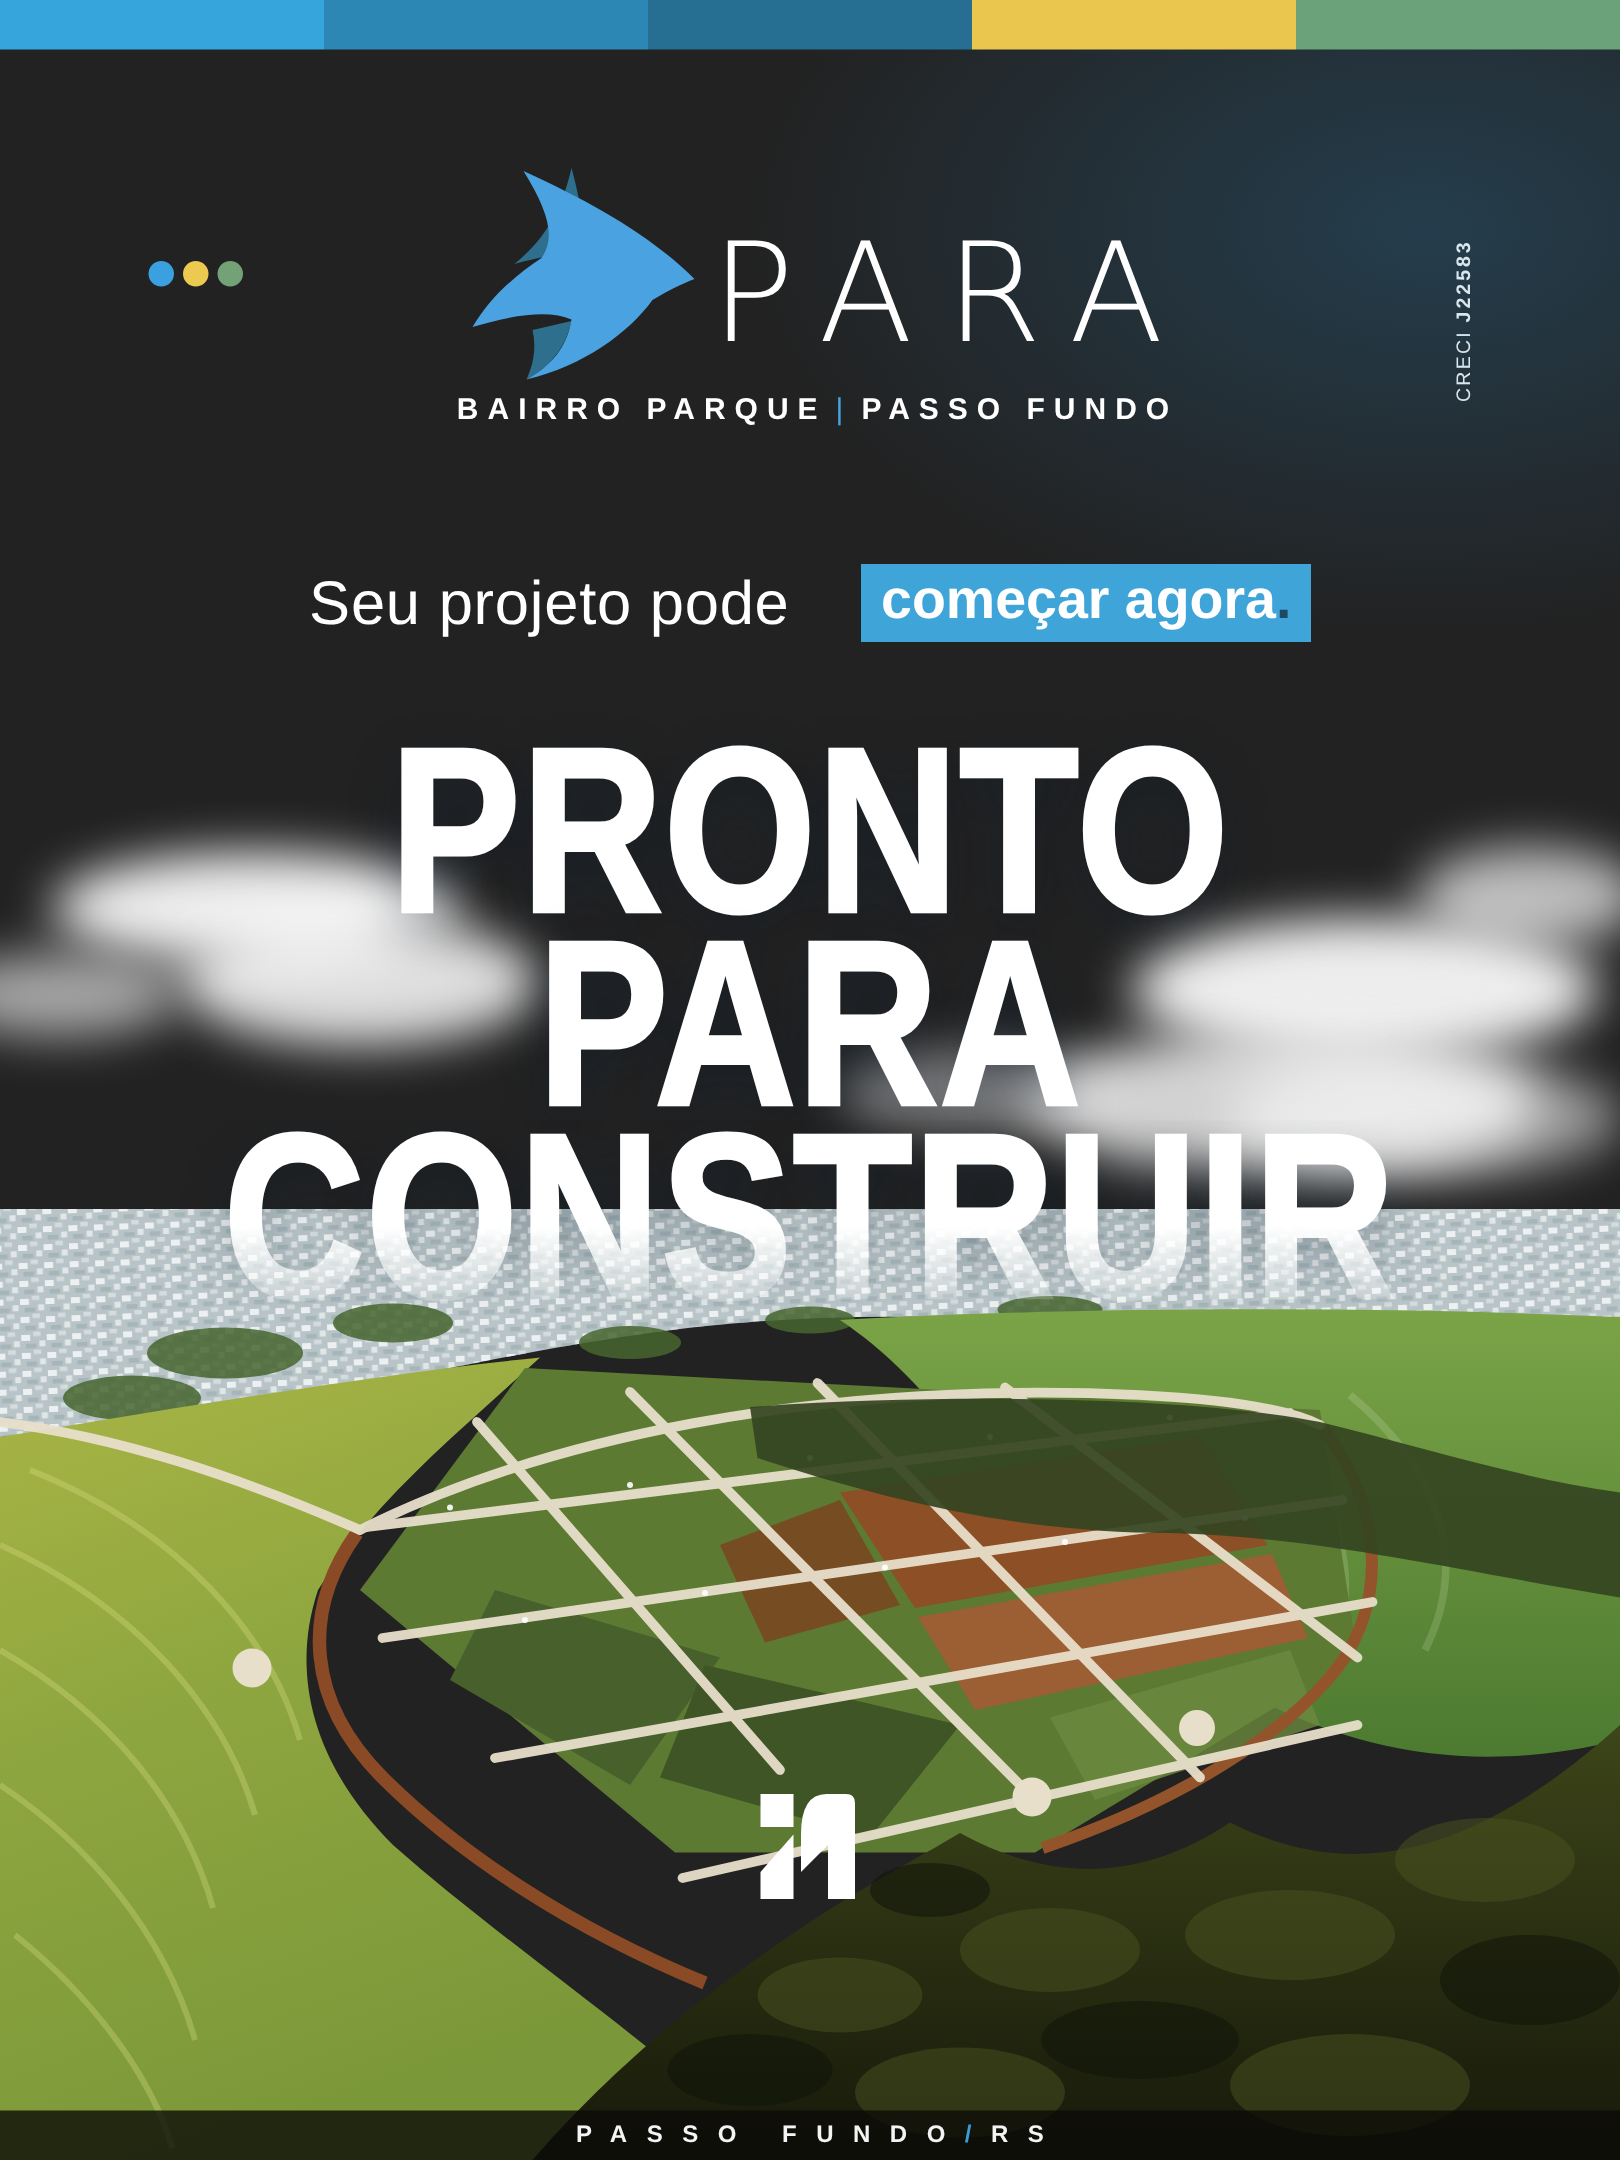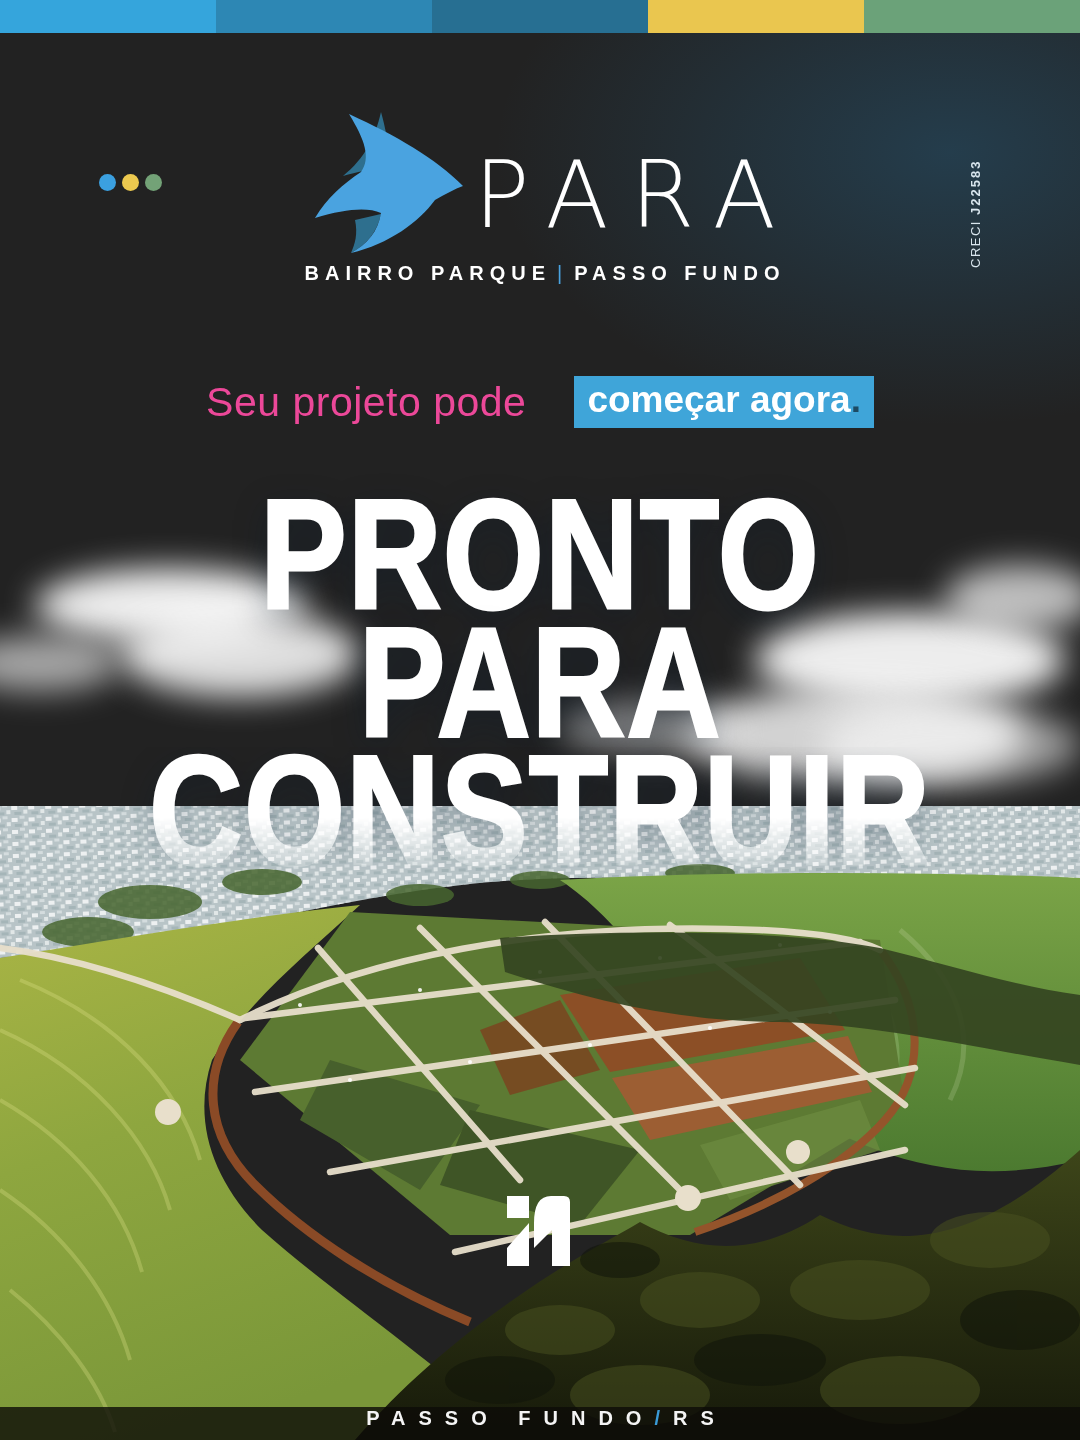--- a/index.html
+++ b/index.html
@@ -27,21 +27,21 @@
   .subline{position:absolute;left:295px;top:262px;width:500px;z-index:20;text-align:center;
     color:#fff;font-size:20px;font-weight:bold;letter-spacing:6px;white-space:nowrap;}
   .subline .div{color:#4aa3e0;font-weight:normal;padding:0 6px;}
   .creci{position:absolute;left:968px;top:168px;height:100px;z-index:20;
     writing-mode:vertical-rl;transform:rotate(180deg);
     color:#d9e6ee;font-size:13px;letter-spacing:1.5px;white-space:nowrap;}
   .creci b{letter-spacing:2px;}
   
   .tagline{position:absolute;left:0;top:376px;width:1080px;z-index:20;
     display:flex;justify-content:center;align-items:center;}
-  .tagline .prefix{color:#ec4899;font-weight:300;font-size:41px;letter-spacing:.5px;}
+  .tagline .prefix{color:#ffffff;font-weight:300;font-size:41px;letter-spacing:.5px;}
   .tagline .hbox{margin-left:14px;padding:3px 13px 7px 13px;font-weight:bold;font-size:37px;color:#fff;}
   
   .headline{position:absolute;left:0;top:490px;width:1080px;z-index:6;text-align:center;
     color:#fff;font-weight:700;font-size:130px;line-height:107px;letter-spacing:1px;
     transform:scaleY(1.2);transform-origin:top center;
     -webkit-text-stroke:2.5px #ffffff;
     text-shadow:0 8px 30px rgba(8,30,50,.35);}
   .headline .l3{
     -webkit-mask-image:linear-gradient(180deg,#000 55%,rgba(0,0,0,.35) 86%,transparent 100%);
             mask-image:linear-gradient(180deg,#000 55%,rgba(0,0,0,.35) 86%,transparent 100%);}
@@ -53,22 +53,22 @@
   .c4{left:755px;top:612px;width:310px;height:95px;opacity:.92;}
   .c5{left:685px;top:688px;width:340px;height:95px;opacity:.8;}
   .c6{left:945px;top:565px;width:150px;height:65px;opacity:.7;}
   .c7{left:560px;top:700px;width:180px;height:55px;opacity:.45;}
   .c8{left:820px;top:705px;width:260px;height:80px;opacity:.55;z-index:7;}
   .land{position:absolute;left:0;top:0;width:1080px;height:1440px;z-index:4;}
   
   .n1{position:absolute;left:505px;top:1196px;z-index:10;}
   
   .footer{position:absolute;left:0;bottom:0;width:1080px;height:33px;z-index:15;
-    background:rgba(13,11,7,.8);display:flex;align-items:flex-start;justify-content:center;
-    color:#f4f4f4;font-size:20px;font-weight:bold;letter-spacing:13px;}
+    background:rgba(13,11,7,.8);display:flex;align-items:center;justify-content:center;
+    color:#f4f4f4;font-size:16px;font-weight:bold;letter-spacing:13px;}
   .footer .wrap{margin-right:-13px;white-space:nowrap;}
 </style>
 </head>
 <body>
 
 <div class="poster">
 
   <div class="glow"></div>
 
   <div class="topbar">

